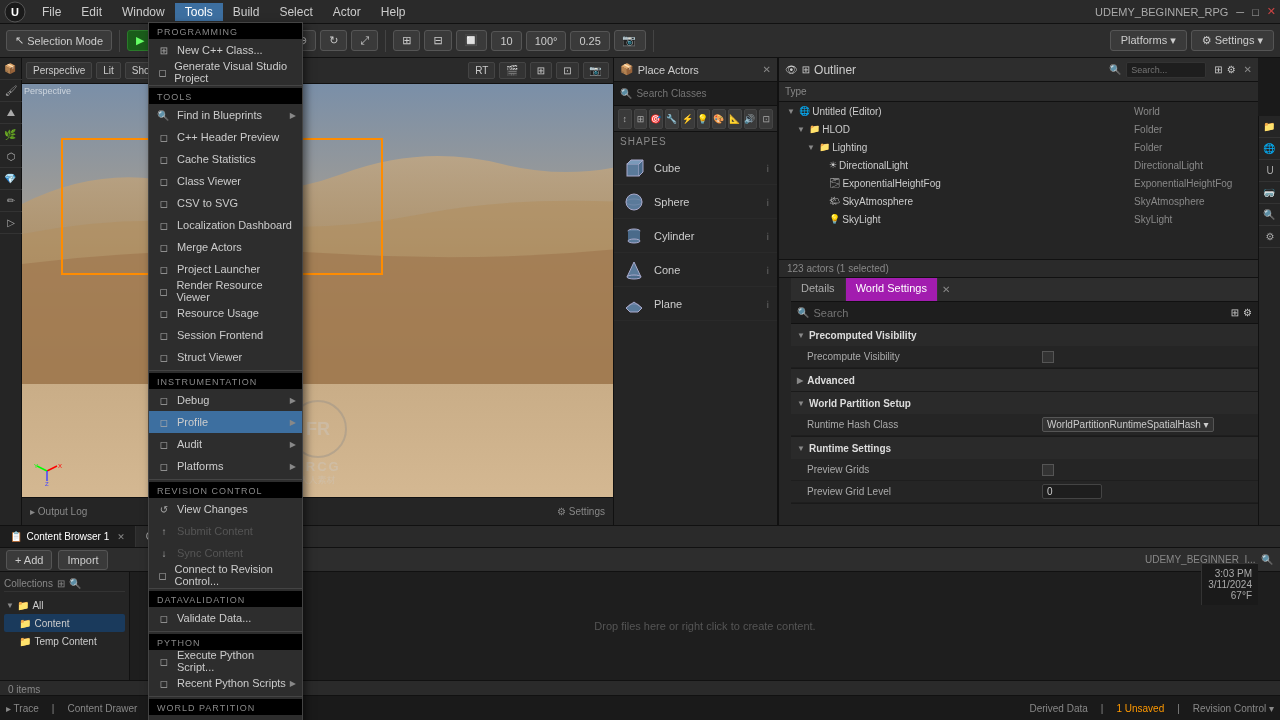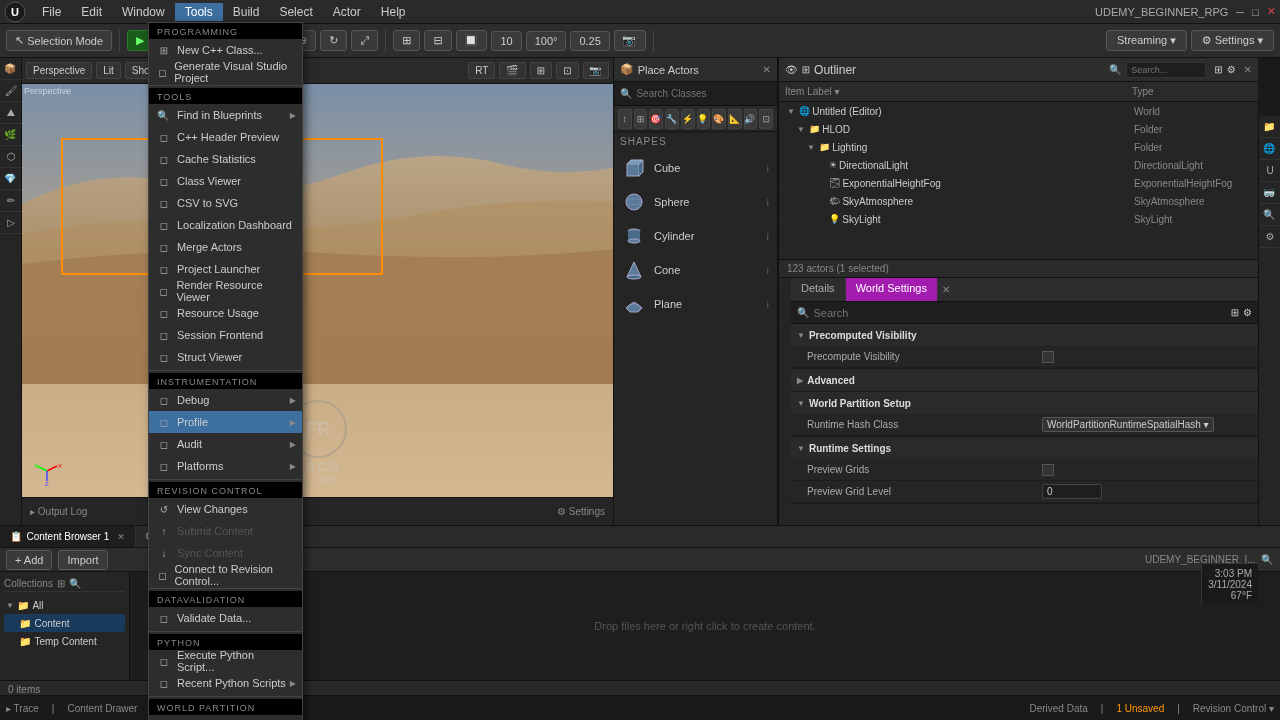--- a/index.html
+++ b/index.html
@@ -732,21 +732,21 @@
   <div class="toolbar-btn">⤢</div>
   <div class="toolbar-sep"></div>
   <div class="toolbar-btn">⊞</div>
   <div class="toolbar-btn">⊟</div>
   <div class="toolbar-btn">🔲</div>
   <div class="toolbar-btn">10</div>
   <div class="toolbar-btn">100°</div>
   <div class="toolbar-btn">0.25</div>
   <div class="toolbar-btn">📷</div>
   <div class="toolbar-sep"></div>
-  <div class="platforms-btn">Streaming ▾</div>
+  <div class="platforms-btn">Platforms ▾</div>
   <div class="settings-btn">⚙ Settings ▾</div>
 </div>
 
 <div style="display:flex; flex-direction:column; height: calc(720px - 24px - 34px);">
 
   <div style="display:flex; flex:1; overflow:hidden; position:relative;">
 
     <div class="mode-bar">
       <div class="mode-btn">📦</div>
       <div class="mode-btn">🖌</div>
@@ -921,21 +921,20 @@
           <span style="cursor:pointer; font-size:10px;">🔍</span>
           <span style="display:flex; align-items:center; background:#1e1e1e; border:1px solid #333; border-radius:2px; padding:0 4px; height:16px; width:80px;">
             <input style="background: transparent; border: none; outline: none; color: rgb(170, 170, 170); font-size: 9px; width: 100%;" placeholder="Search...">
           </span>
           <span style="cursor:pointer; margin-left:4px; font-size:10px;">⊞</span>
           <span style="cursor:pointer; font-size:10px;">⚙</span>
           <span style="cursor:pointer; color:#888; font-size:10px; margin-left:4px;">✕</span>
         </div>
 
         <div class="outliner-columns">
-          <span class="outliner-col-label">Item Label ▾</span>
           <span class="outliner-col-type">Type</span>
         </div>
 
         <div class="outliner-content">
           <div class="tree-item">
             <span class="tree-indent" style="width:4px;"></span>
             <span class="tree-arrow">▼</span>
             <span class="tree-icon world-icon">🌐</span>
             <span class="tree-label">Untitled (Editor)</span>
             <span class="tree-type">World</span>

